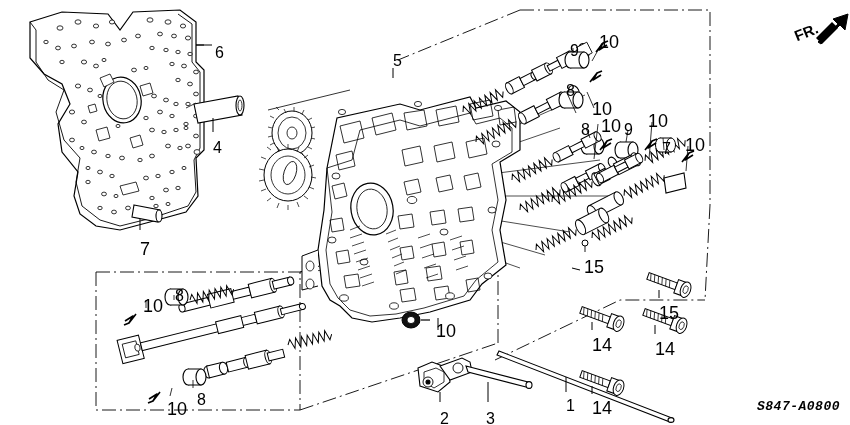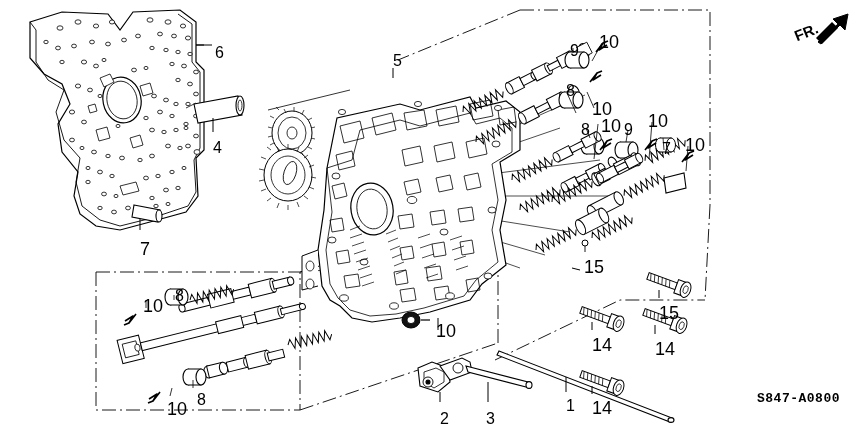--- a/index.html
+++ b/index.html
@@ -5,23 +5,23 @@
 <style>
   html,body{margin:0;padding:0;background:#fff;}
   body{width:850px;height:425px;overflow:hidden;
        font-family:"Liberation Sans", sans-serif;color:#000;}
   #stage{position:relative;width:850px;height:425px;background:#fff;}
   #stage svg{position:absolute;left:0;top:0;}
   .lbl{position:absolute;font-family:"Liberation Sans",sans-serif;
        font-size:18px;font-weight:400;color:#000;line-height:1;
        white-space:nowrap;}
   .lbl.big{font-size:16px;}
-  #code{position:absolute;right:10px;bottom:19px;
+  #code{position:absolute;right:10px;bottom:11px;
         font-family:"Liberation Mono","DejaVu Sans Mono",monospace;
-        font-size:13px;font-weight:700;letter-spacing:.5px;color:#000;}
+        font-size:13px;font-weight:700;letter-spacing:.5px;color:#000;font-style:italic;}
   #fr{position:absolute;left:795px;top:28px;
       font-family:"Liberation Sans",sans-serif;font-size:15px;
       font-weight:700;color:#000;transform:rotate(-22deg);
       transform-origin:left center;}
 </style>
 </head>
 <body>
 
 <div id="stage">
 

